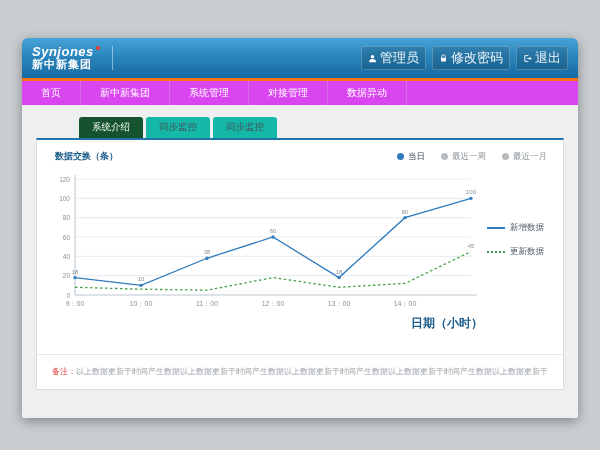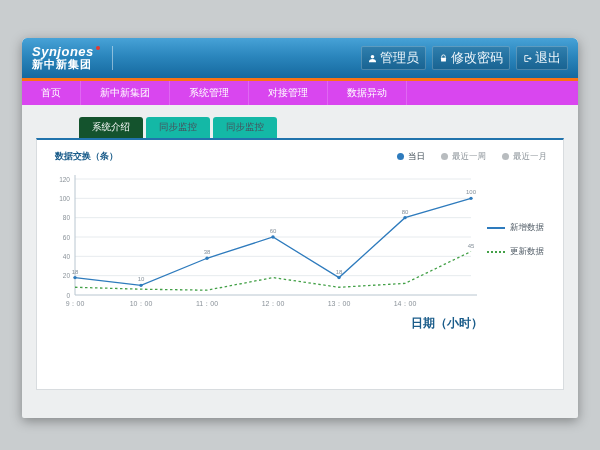--- a/index.html
+++ b/index.html
@@ -187,17 +187,20 @@
                 <span class="legend-swatch" style="border-top: 2px solid rgb(46, 123, 189);"></span>
                 <span>新增数据</span>
               </div>
               <div class="legend-entry">
                 <span class="legend-swatch" style="border-top: 2px dotted rgb(67, 160, 71);"></span>
                 <span>更新数据</span>
               </div>
             </div>
         </div>
 
+        <div class="remark">
+          <span class="remark-label">备注：</span><span>以上数据更新于时间产生数据以上数据更新于时间产生数据以上数据更新于时间产生数据以上数据更新于时间产生数据以上数据更新于</span>
+        </div>
       </div>
     </div>
 
   </div>
 </div>
 
 </body></html>

